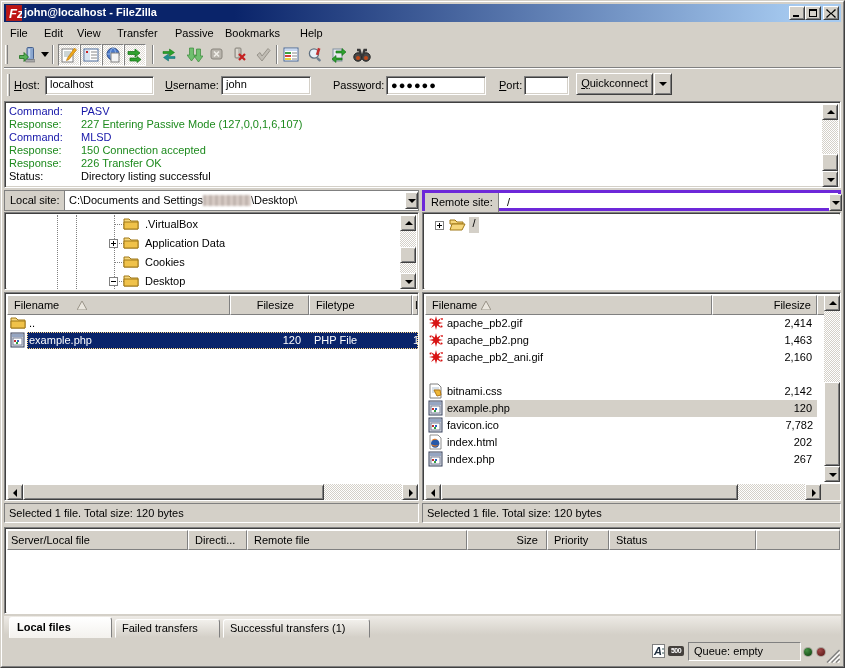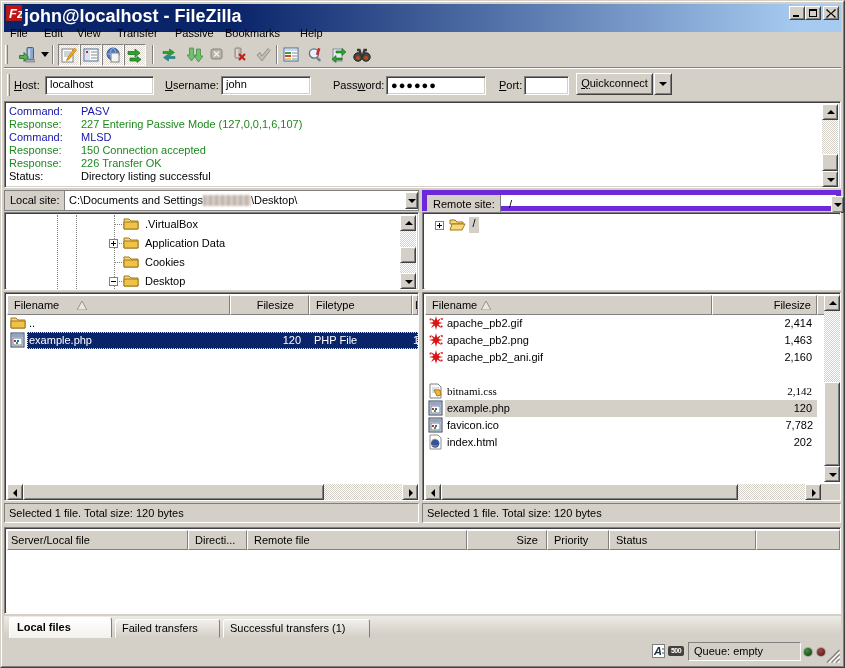--- a/index.html
+++ b/index.html
@@ -3,23 +3,23 @@
 <meta charset="utf-8">
 <style>
 * { margin:0; padding:0; box-sizing:border-box; }
 html,body { width:845px; height:668px; overflow:hidden; }
 body { font-family:"Liberation Sans",sans-serif; font-size:11px; color:#000; background:#D4D0C8; position:relative; }
 .abs { position:absolute; }
 
 #frame-outer { position:absolute; inset:0; border:1px solid; border-color:#D4D0C8 #404040 #404040 #D4D0C8; }
 #frame-inner { position:absolute; left:1px; top:1px; right:1px; bottom:1px; border:1px solid; border-color:#FFFFFF #808080 #808080 #FFFFFF; }
 
-#titlebar { position:absolute; left:4px; top:4px; width:837px; height:28px;
+#titlebar { position:absolute; left:4px; top:4px; width:837px; height:18px;
   background:linear-gradient(to right,#0A246A 0px,#0A246A 230px,#A6CAF0 795px,#A6CAF0 100%); }
-#title-text { position:absolute; left:20px; top:2px; color:#fff; font-size:18px; font-weight:bold; letter-spacing:0px; }
+#title-text { position:absolute; left:20px; top:2px; color:#fff; font-size:11px; font-weight:bold; letter-spacing:0px; }
 .capbtn { position:absolute; top:2px; width:16px; height:14px; background:#D4D0C8;
   border:1px solid; border-color:#FFFFFF #404040 #404040 #FFFFFF; box-shadow:inset 1px 1px 0 #D4D0C8, inset -1px -1px 0 #808080; }
 
 .raised { border:1px solid; border-color:#FFFFFF #404040 #404040 #FFFFFF; box-shadow:inset 1px 1px 0 #D4D0C8, inset -1px -1px 0 #808080; background:#D4D0C8; }
 .sunken2 { border:1px solid; border-color:#808080 #FFFFFF #FFFFFF #808080; box-shadow:inset 1px 1px 0 #404040, inset -1px -1px 0 #D4D0C8; background:#fff; }
 .sunken1 { border:1px solid; border-color:#808080 #FFFFFF #FFFFFF #808080; }
 .etch-h { height:2px; border-top:1px solid #808080; border-bottom:1px solid #FFFFFF; }
 .vsep { width:2px; border-left:1px solid #808080; border-right:1px solid #FFFFFF; }
 .grip { width:3px; border-left:1px solid #FFFFFF; border-right:1px solid #808080; }
 
@@ -347,21 +347,21 @@
           </div>
       </div>
     </div>
   </div>
 
   <div class="abs sunken1" style="left:0;top:313px;width:415px;height:20px;background:#D4D0C8;line-height:18px;padding-left:4px;">Selected 1 file. Total size: 120 bytes</div>
 </div>
 
 <div id="rightpane" class="abs" style="left:422px;top:190px;width:419px;height:335px;">
 
-  <div class="abs" style="left:0;top:0;width:419px;height:21px;border:5px solid #6d28d9;background:#fff;">
+  <div class="abs" style="left:0;top:0;width:419px;height:21px;border:3px solid #6d28d9;background:#fff;">
     <div class="abs" style="left:0;top:0;width:74px;height:19px;background:#D4D0C8;border-right:1px solid #808080;line-height:19px;padding-left:6px;">Remote site:</div>
     <div class="abs" style="left:82px;top:3px;">/</div>
     <div class="abs raised" style="left:404px;top:1px;width:13px;height:17px;">
         <div class="arrow" style="left:2px;top:6px;border-left:4px solid transparent;border-right:4px solid transparent;border-top:4px solid #000;"></div>
       </div>
   </div>
 
   <div class="abs sunken2" style="left:0;top:22px;width:419px;height:78px;">
     <div class="abs" style="left:2px;top:2px;width:415px;height:74px;background:#fff;">
       <div class="treerow" style="top:1px;">
@@ -411,21 +411,21 @@
       <div class="listrow" style="top:54px;">
           <svg class="abs ic" style="left:3px;top:0px" width="16" height="16" viewBox="0 0 16 16">
             <path class="feather" d="M8 1 L9.2 5.5 L13 3 L10.5 7 L15 8 L10.5 9 L13 13 L9.2 10.5 L8 15 L6.8 10.5 L3 13 L5.5 9 L1 8 L5.5 7 L3 3 L6.8 5.5 Z" fill="#D81414"></path>
             <circle cx="2.5" cy="4.5" r="1" fill="#D81414"></circle>
             <circle cx="13.5" cy="11.5" r="1.1" fill="#D81414"></circle>
             <circle cx="14" cy="4" r="0.9" fill="#D81414"></circle>
           </svg>
           <span class="abs" style="left:22px">apache_pb2_ani.gif</span>
           <span class="abs siz" style="left:287px">2,160</span>
         </div>
-      <div class="listrow" style="top:88px;font-family:Liberation Serif, serif;">
+      <div class="listrow" style="top:88px;">
           <svg class="abs ic" style="left:3px;top:0px" width="16" height="16" viewBox="0 0 16 16">
             <path d="M2 1 L10 1 L13 4 L13 15 L2 15 Z" fill="#fff" stroke="#808080"></path>
             <path d="M4 5 L11 5 M4 7 L11 7 M4 9 L9 9" stroke="#B0C0D0" stroke-width="1"></path>
             <path d="M6 7 L12 7 L13 12 L9 13 Z" fill="#F0B838" stroke="#B07818"></path>
           </svg>
           <span class="abs" style="left:22px">bitnami.css</span>
           <span class="abs siz" style="left:287px">2,142</span>
         </div>
       <div class="listrow" style="top:105px;">
           <div class="abs" style="left:20px;top:0;width:372px;height:17px;background:#D4D0C8;"></div>
@@ -454,20 +454,32 @@
         </div>
       <div class="listrow" style="top:139px;">
           <svg class="abs ic" style="left:3px;top:0px" width="16" height="16" viewBox="0 0 16 16">
             <path d="M2 1 L10 1 L13 4 L13 15 L2 15 Z" fill="#fff" stroke="#909090"></path>
             <circle cx="7.2" cy="9.5" r="4.2" fill="#2858A8"></circle>
             <path d="M3.2 7 A4.4 4.4 0 0 1 10 5.8 C8 5 5 6.5 3.2 7 Z" fill="#E87818"></path>
             <path d="M3 10 A4.4 4.4 0 0 0 10.8 10.5 C8.5 12 5 11.5 3 10 Z" fill="#E87818"></path>
           </svg>
           <span class="abs" style="left:22px">index.html</span>
           <span class="abs siz" style="left:287px">202</span>
+        </div>
+      <div class="listrow" style="top:156px;">
+          <svg class="abs ic" style="left:3px;top:0px" width="16" height="16" viewBox="0 0 16 16">
+            <rect x="1" y="1" width="13" height="14" fill="#DCDFE6" stroke="#39425C"></rect>
+            <rect x="2" y="2" width="11" height="3" fill="#96A6C2"></rect>
+            <rect x="3" y="6" width="9" height="7" fill="#FFFFFF" stroke="#7A8298"></rect>
+            <rect x="4" y="8" width="2" height="2" fill="#C03030"></rect>
+            <rect x="7" y="8" width="2" height="2" fill="#3060C0"></rect>
+            <rect x="6" y="10" width="2" height="2" fill="#30A040"></rect>
+          </svg>
+          <span class="abs" style="left:22px">index.php</span>
+          <span class="abs siz" style="left:287px">267</span>
         </div>
 
       <div class="abs" style="left:399px;top:0;width:16px;height:187px;background:#D4D0C8;">
         <div class="sb-btn" style="left:0;top:0;width:16px;height:16px;">
             <div class="arrow" style="left:4px;top:5px;border-left:4px solid transparent;border-right:4px solid transparent;border-bottom:4px solid #000;"></div>
           </div>
         <div class="sb-track" style="left:0;top:16px;width:16px;height:71px;"></div>
         <div class="sb-thumb" style="left:0;top:87px;width:16px;height:84px;"></div>
         <div class="sb-btn" style="left:0;top:171px;width:16px;height:16px;">
             <div class="arrow" style="left:4px;top:6px;border-left:4px solid transparent;border-right:4px solid transparent;border-top:4px solid #000;"></div>

